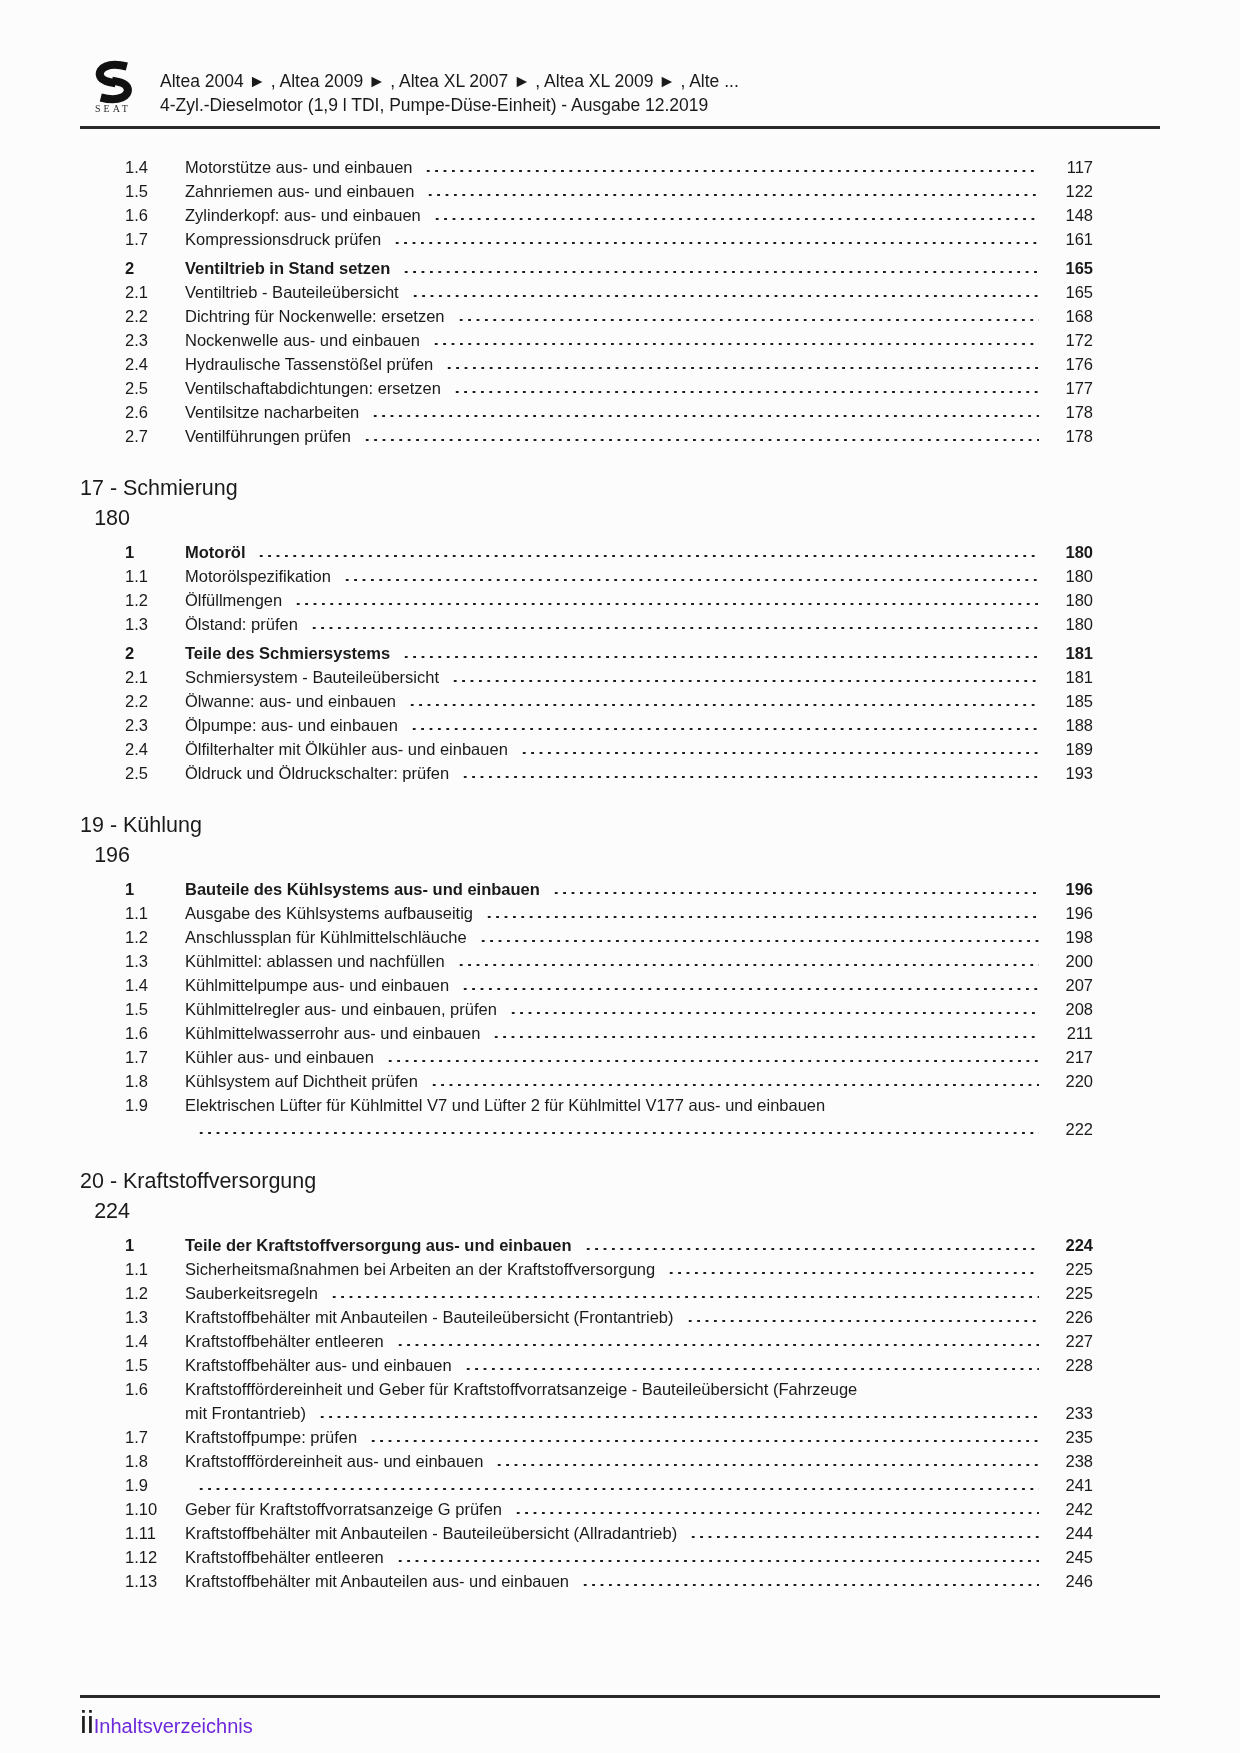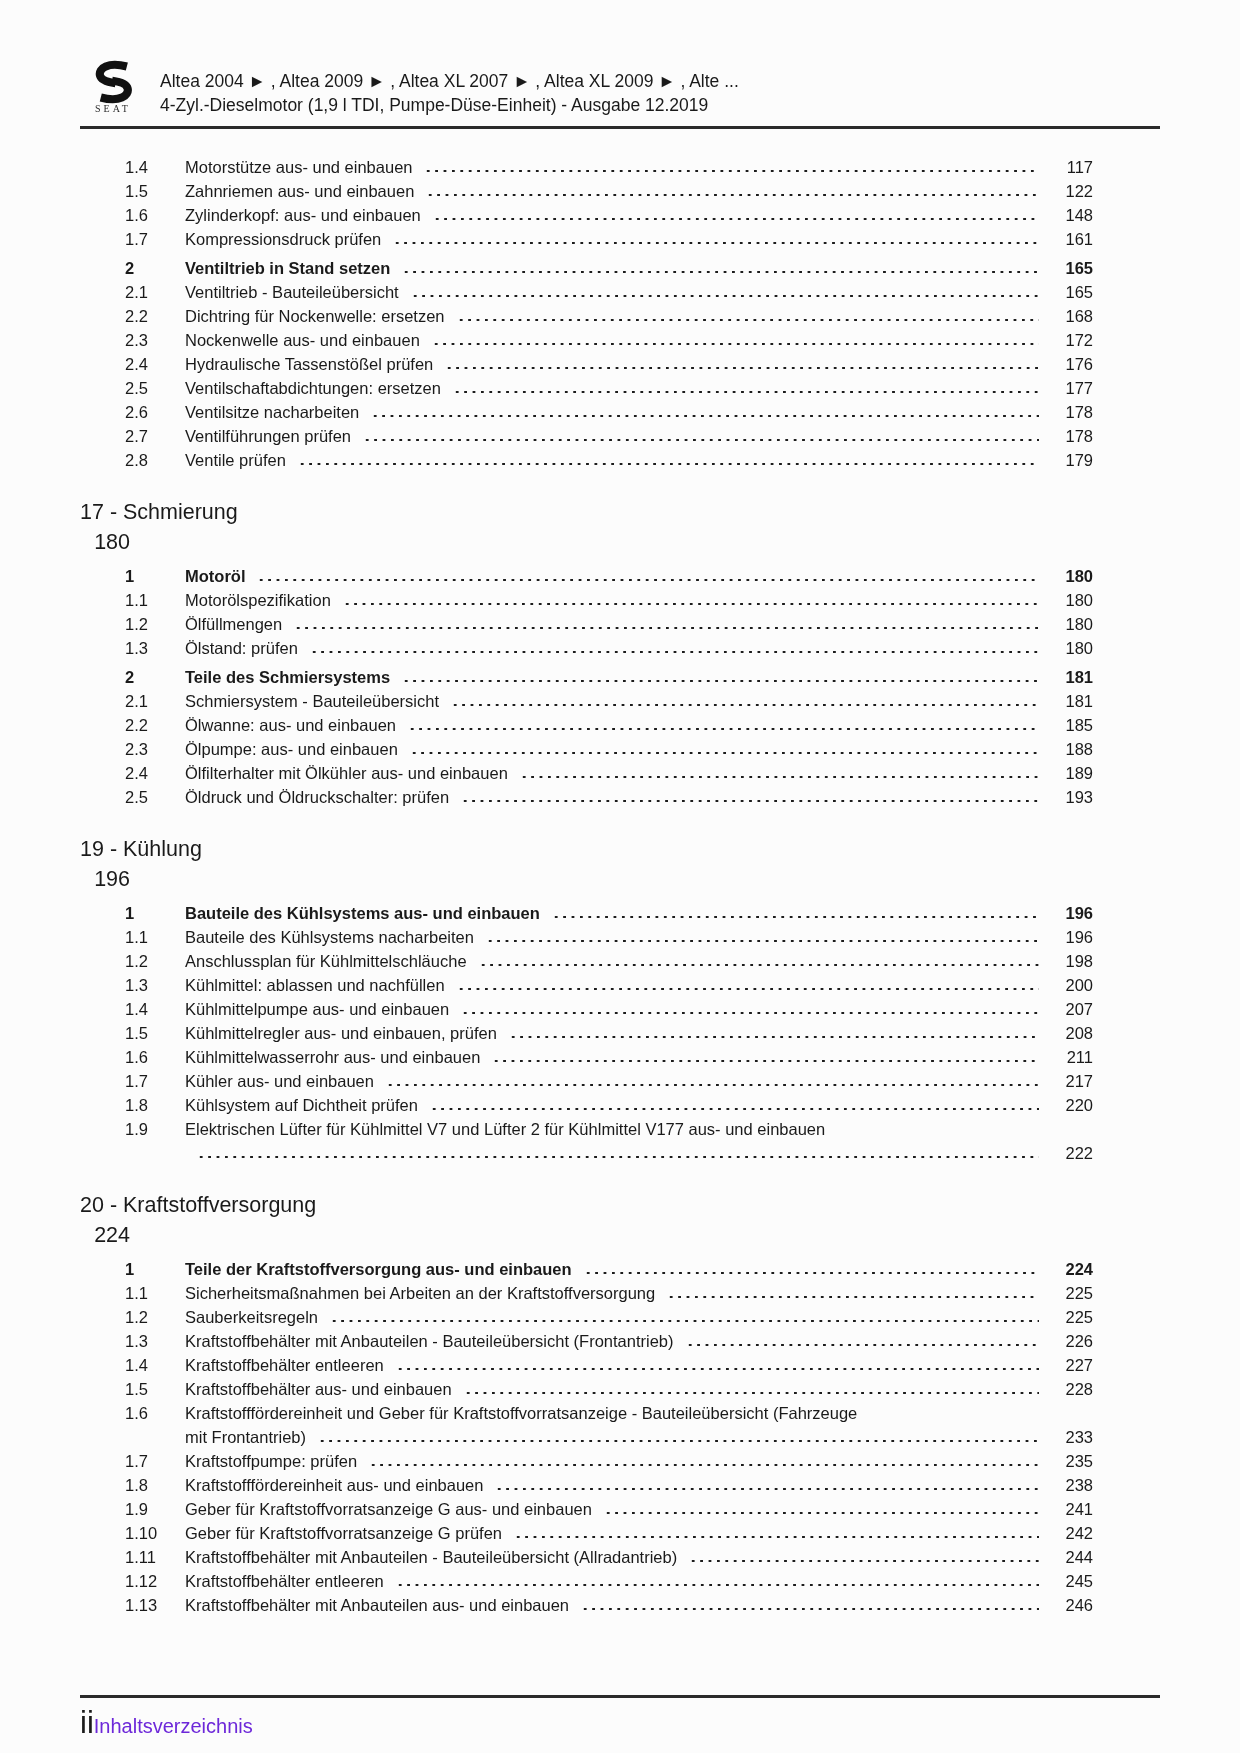--- a/index.html
+++ b/index.html
@@ -128,26 +128,20 @@
         <span class="title">Ventilsitze nacharbeiten</span>
         <span class="leader"></span>
         <span class="page-num">178</span>
       </div>
       <div class="row item">
         <span class="num">2.7</span>
         <span class="title">Ventilführungen prüfen</span>
         <span class="leader"></span>
         <span class="page-num">178</span>
       </div>
-      <div class="row item">
-        <span class="num">2.8</span>
-        <span class="title">Ventile prüfen</span>
-        <span class="leader"></span>
-        <span class="page-num">179</span>
-      </div>
       <div class="sec-header">
         <span class="title">17 - Schmierung</span>
         <span class="leader"></span>
         <span class="page-num">180</span>
       </div>
       <div class="row item bold gap">
         <span class="num">1</span>
         <span class="title">Motoröl</span>
         <span class="leader"></span>
         <span class="page-num">180</span>
@@ -212,21 +206,21 @@
         <span class="page-num">196</span>
       </div>
       <div class="row item bold gap">
         <span class="num">1</span>
         <span class="title">Bauteile des Kühlsystems aus- und einbauen</span>
         <span class="leader"></span>
         <span class="page-num">196</span>
       </div>
       <div class="row item">
         <span class="num">1.1</span>
-        <span class="title">Bauteile des Kühlsystems nacharbeiten</span>
+        <span class="title">Ausgabe des Kühlsystems aufbauseitig</span>
         <span class="leader"></span>
         <span class="page-num">196</span>
       </div>
       <div class="row item">
         <span class="num">1.2</span>
         <span class="title">Anschlussplan für Kühlmittelschläuche</span>
         <span class="leader"></span>
         <span class="page-num">198</span>
       </div>
       <div class="row item">
@@ -332,21 +326,20 @@
         <span class="page-num">235</span>
       </div>
       <div class="row item">
         <span class="num">1.8</span>
         <span class="title">Kraftstofffördereinheit aus- und einbauen</span>
         <span class="leader"></span>
         <span class="page-num">238</span>
       </div>
       <div class="row item">
         <span class="num">1.9</span>
-        <span class="title">Geber für Kraftstoffvorratsanzeige G aus- und einbauen</span>
         <span class="leader"></span>
         <span class="page-num">241</span>
       </div>
       <div class="row item">
         <span class="num">1.10</span>
         <span class="title">Geber für Kraftstoffvorratsanzeige G prüfen</span>
         <span class="leader"></span>
         <span class="page-num">242</span>
       </div>
       <div class="row item">

